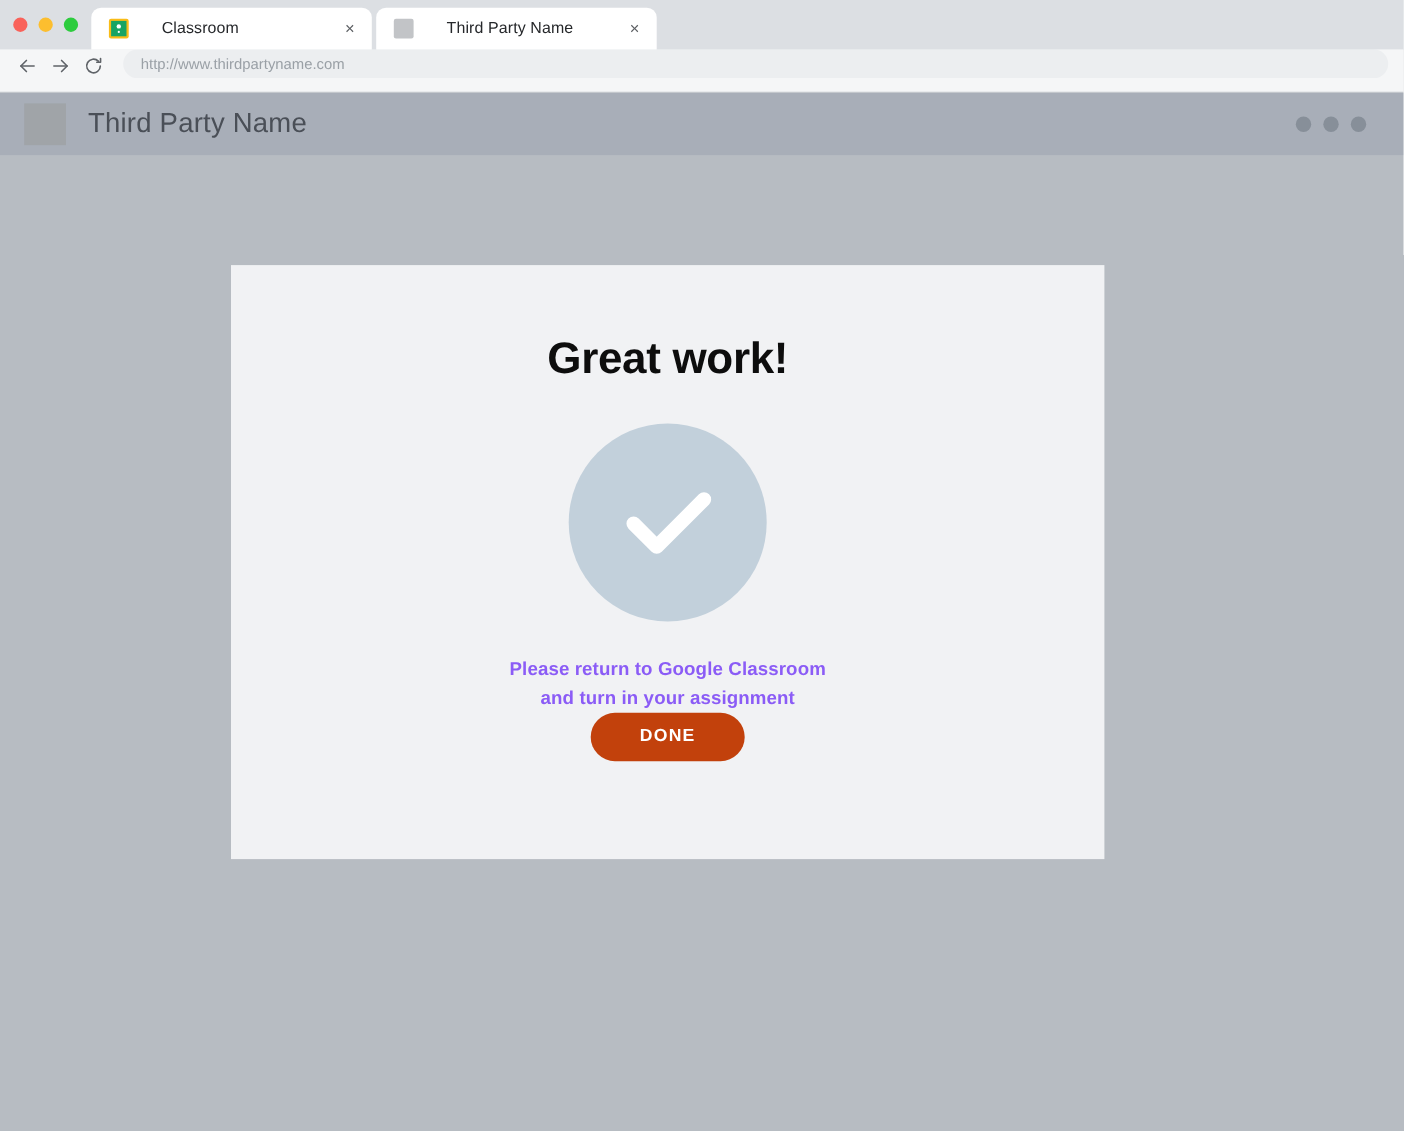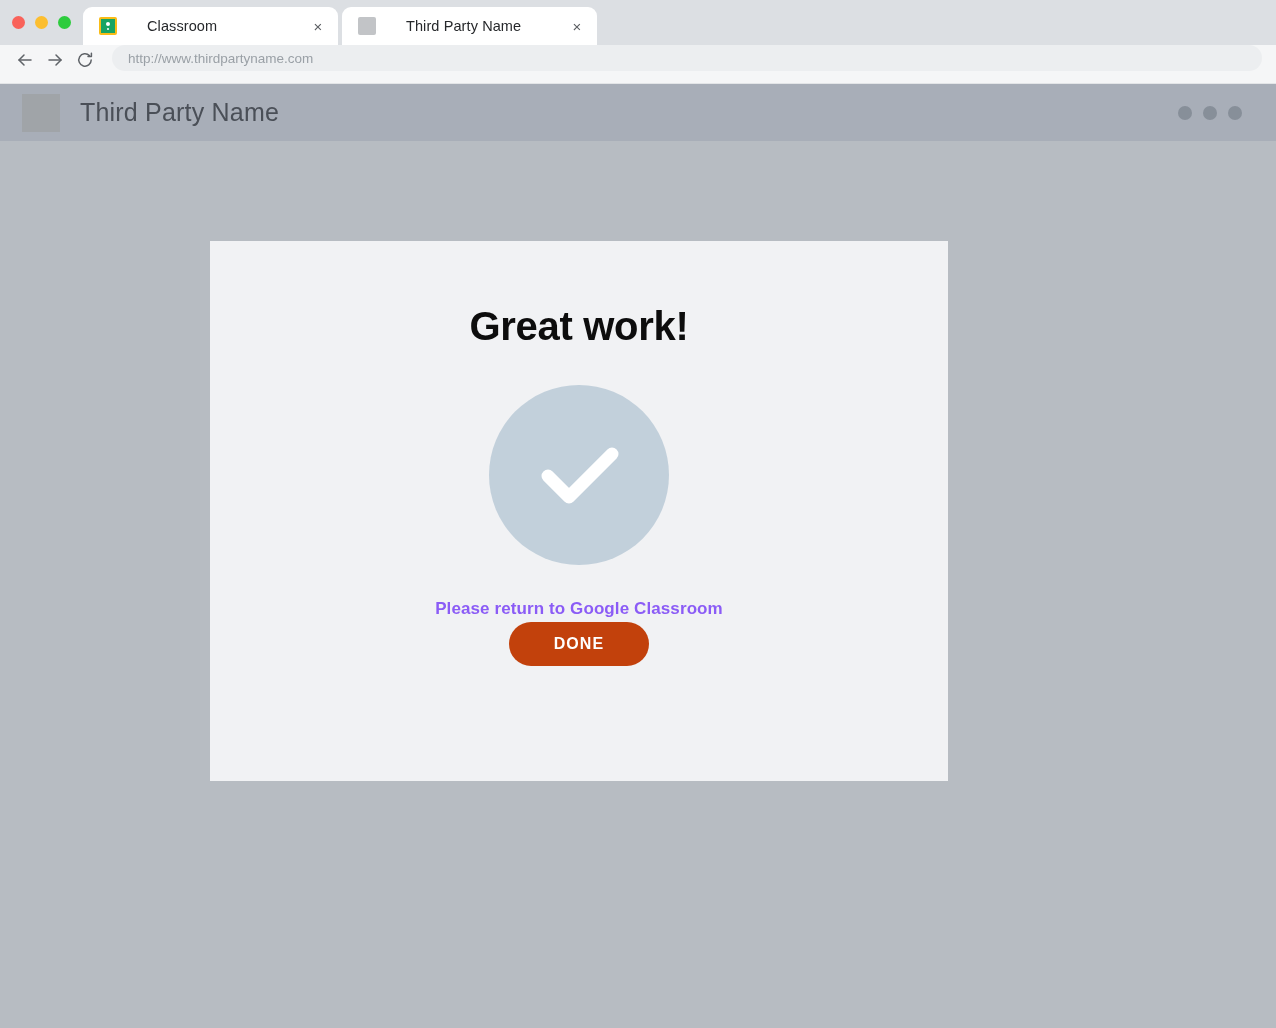--- a/index.html
+++ b/index.html
@@ -191,21 +191,21 @@
     width: 14px; height: 14px;
     border-radius: 50%;
     background: #878f99;
   }
 
   
   .card {
     position: absolute;
     left: 210px;
     top: 157px;
-    width: 738px;
+    width: 794px;
     height: 540px;
     background: #f1f2f4;
     display: flex;
     flex-direction: column;
     align-items: center;
   }
 
   .card-heading {
     margin-top: 65px;
     font-size: 40px;
@@ -329,20 +329,21 @@
       <div class="card-heading">Great work!</div>
 
       <div class="check-circle">
         <svg width="110" height="110" viewBox="0 0 110 110" fill="none" stroke="#ffffff" stroke-width="13" stroke-linecap="round" stroke-linejoin="round">
           <path d="M24 56 L45 77 L88 34"></path>
         </svg>
       </div>
 
       <div class="card-message">
         <div>Please return to Google Classroom</div>
+        <div>and turn in your assignment</div>
       </div>
 
       <button class="done-button">DONE</button>
 
     </div>
 
   </div>
 
 </div>
 

